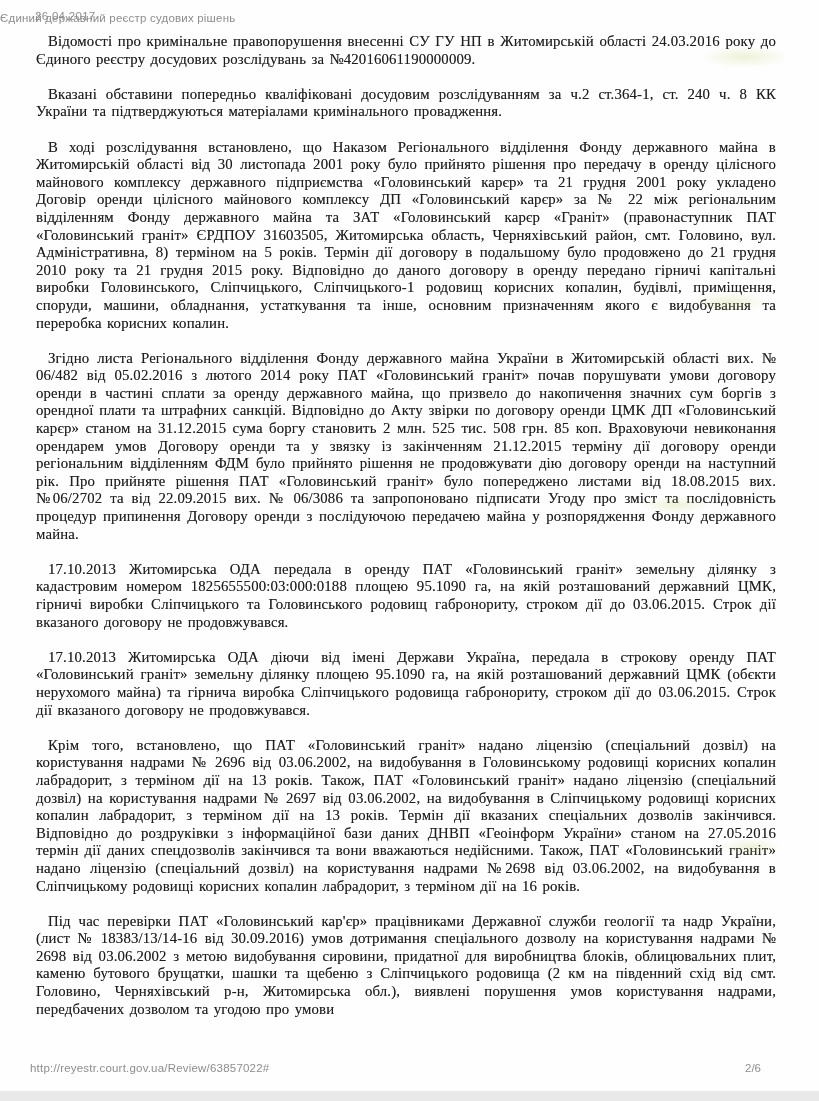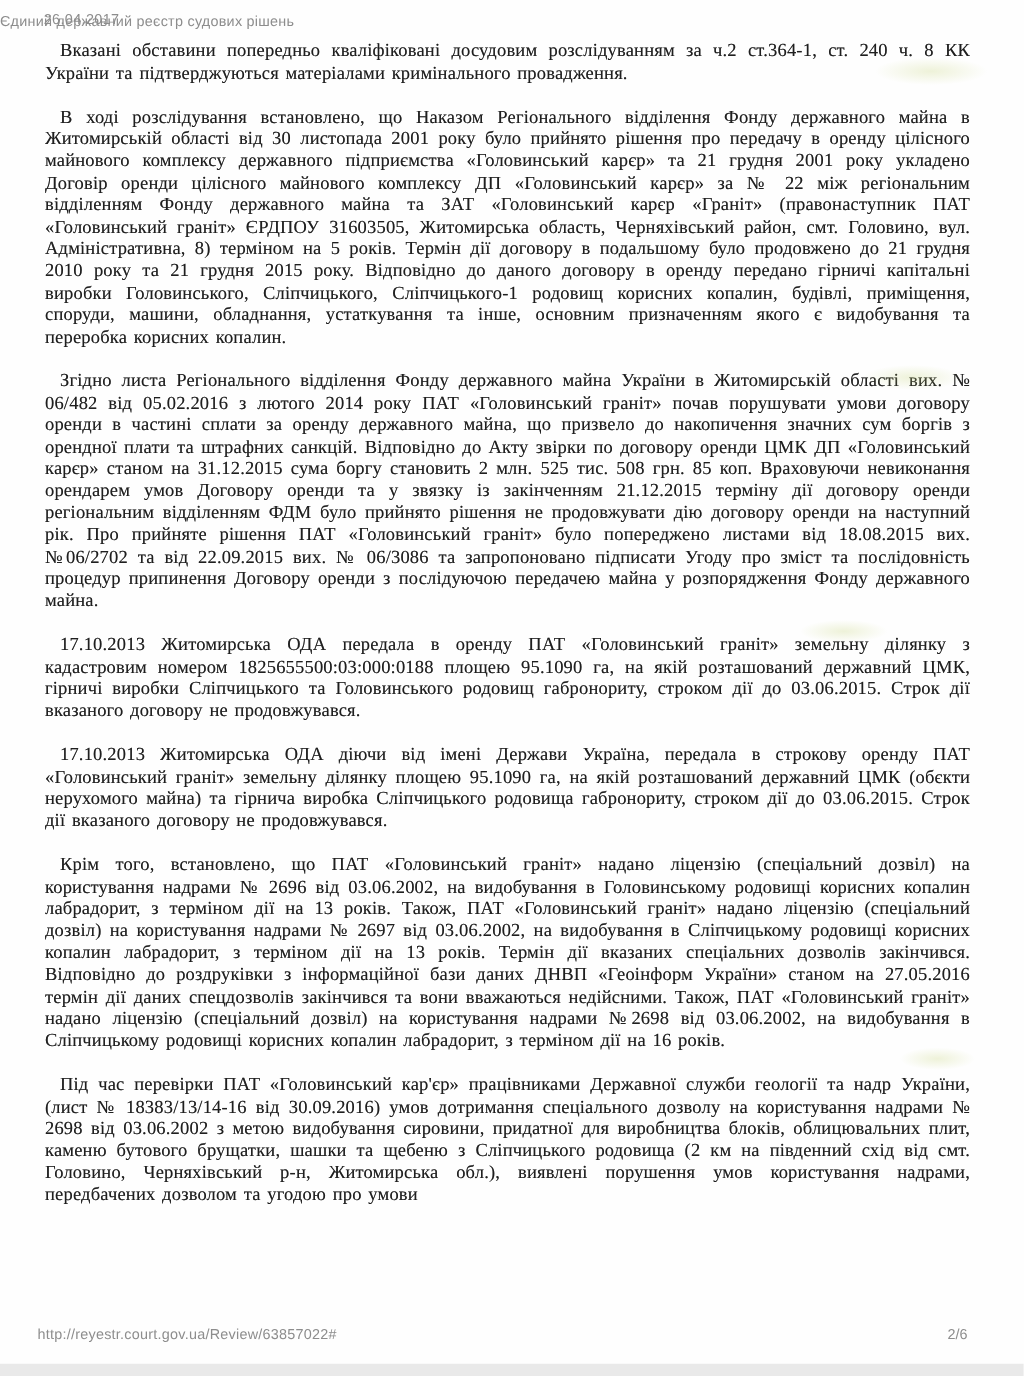--- a/index.html
+++ b/index.html
@@ -85,21 +85,21 @@
     color: #8d8d8d;
   }
   .source-url {
     position: absolute;
     left: 30px;
     top: 2px;
     letter-spacing: 0.2px;
   }
   .page-number {
     position: absolute;
-    right: 45px;
+    right: 58px;
     top: 2px;
   }
   
   .bottom-bar {
     position: absolute;
     left: 0;
     bottom: 0;
     width: 100%;
     height: 10px;
     background: #e9e9e9;
@@ -109,20 +109,21 @@
 <body>
 
 <div class="page">
 
   <div class="print-header">
     <span class="print-date">26.04.2017</span>
     <span class="registry-title">Єдиний державний реєстр судових рішень</span>
   </div>
 
   <div class="doc-body">
+    <p>Відомості про кримінальне правопорушення внесенні СУ ГУ НП в Житомирській області 24.03.2016 року до Єдиного реєстру досудових розслідувань за №42016061190000009.</p>
     <p>Вказані обставини попередньо кваліфіковані досудовим розслідуванням за ч.2 ст.364-1, ст. 240 ч. 8 КК України та підтверджуються матеріалами кримінального провадження.</p>
     <p>В ході розслідування встановлено, що Наказом Регіонального відділення Фонду державного майна в Житомирській області від 30 листопада 2001 року було прийнято рішення про передачу в оренду цілісного майнового комплексу державного підприємства «Головинський карєр» та 21 грудня 2001 року укладено Договір оренди цілісного майнового комплексу ДП «Головинський карєр» за № 22 між регіональним відділенням Фонду державного майна та ЗАТ «Головинський карєр «Граніт» (правонаступник ПАТ «Головинський граніт» ЄРДПОУ 31603505, Житомирська область, Черняхівський район, смт. Головино, вул. Адміністративна, 8) терміном на 5 років. Термін дії договору в подальшому було продовжено до 21 грудня 2010 року та 21 грудня 2015 року. Відповідно до даного договору в оренду передано гірничі капітальні виробки Головинського, Сліпчицького, Сліпчицького-1 родовищ корисних копалин, будівлі, приміщення, споруди, машини, обладнання, устаткування та інше, основним призначенням якого є видобування та переробка корисних копалин.</p>
     <p>Згідно листа Регіонального відділення Фонду державного майна України в Житомирській області вих. № 06/482 від 05.02.2016 з лютого 2014 року ПАТ «Головинський граніт» почав порушувати умови договору оренди в частині сплати за оренду державного майна, що призвело до накопичення значних сум боргів з орендної плати та штрафних санкцій. Відповідно до Акту звірки по договору оренди ЦМК ДП «Головинський карєр» станом на 31.12.2015 сума боргу становить 2 млн. 525 тис. 508 грн. 85 коп. Враховуючи невиконання орендарем умов Договору оренди та у звязку із закінченням 21.12.2015 терміну дії договору оренди регіональним відділенням ФДМ було прийнято рішення не продовжувати дію договору оренди на наступний рік. Про прийняте рішення ПАТ «Головинський граніт» було попереджено листами від 18.08.2015 вих. №06/2702 та від 22.09.2015 вих. № 06/3086 та запропоновано підписати Угоду про зміст та послідовність процедур припинення Договору оренди з послідуючою передачею майна у розпорядження Фонду державного майна.</p>
     <p>17.10.2013 Житомирська ОДА передала в оренду ПАТ «Головинський граніт» земельну ділянку з кадастровим номером 1825655500:03:000:0188 площею 95.1090 га, на якій розташований державний ЦМК, гірничі виробки Сліпчицького та Головинського родовищ габронориту, строком дії до 03.06.2015. Строк дії вказаного договору не продовжувався.</p>
     <p>17.10.2013 Житомирська ОДА діючи від імені Держави Україна, передала в строкову оренду ПАТ «Головинський граніт» земельну ділянку площею 95.1090 га, на якій розташований державний ЦМК (обєкти нерухомого майна) та гірнича виробка Сліпчицького родовища габронориту, строком дії до 03.06.2015. Строк дії вказаного договору не продовжувався.</p>
     <p>Крім того, встановлено, що ПАТ «Головинський граніт» надано ліцензію (спеціальний дозвіл) на користування надрами № 2696 від 03.06.2002, на видобування в Головинському родовищі корисних копалин лабрадорит, з терміном дії на 13 років. Також, ПАТ «Головинський граніт» надано ліцензію (спеціальний дозвіл) на користування надрами №  2697 від 03.06.2002, на видобування в Сліпчицькому родовищі корисних копалин лабрадорит, з терміном дії на 13 років. Термін дії вказаних спеціальних дозволів закінчився. Відповідно до роздруківки з інформаційної бази даних ДНВП «Геоінформ України» станом на 27.05.2016 термін дії даних спецдозволів закінчився та вони вважаються недійсними. Також, ПАТ «Головинський граніт» надано ліцензію (спеціальний дозвіл) на користування надрами №2698 від 03.06.2002, на видобування в Сліпчицькому родовищі корисних копалин лабрадорит, з терміном дії на 16 років.</p>
     <p>Під час перевірки ПАТ «Головинський кар'єр» працівниками Державної служби геології та надр України, (лист № 18383/13/14-16 від 30.09.2016) умов дотримання спеціального дозволу на користування надрами №  2698 від 03.06.2002 з метою видобування сировини, придатної для виробництва блоків, облицювальних плит, каменю бутового брущатки, шашки та щебеню з Сліпчицького родовища (2 км на південний схід від смт. Головино, Черняхівський р-н, Житомирська обл.), виявлені порушення умов користування надрами, передбачених дозволом та угодою про умови</p>
   </div>
 
   <div class="scan-artifact artifact-1"></div>

